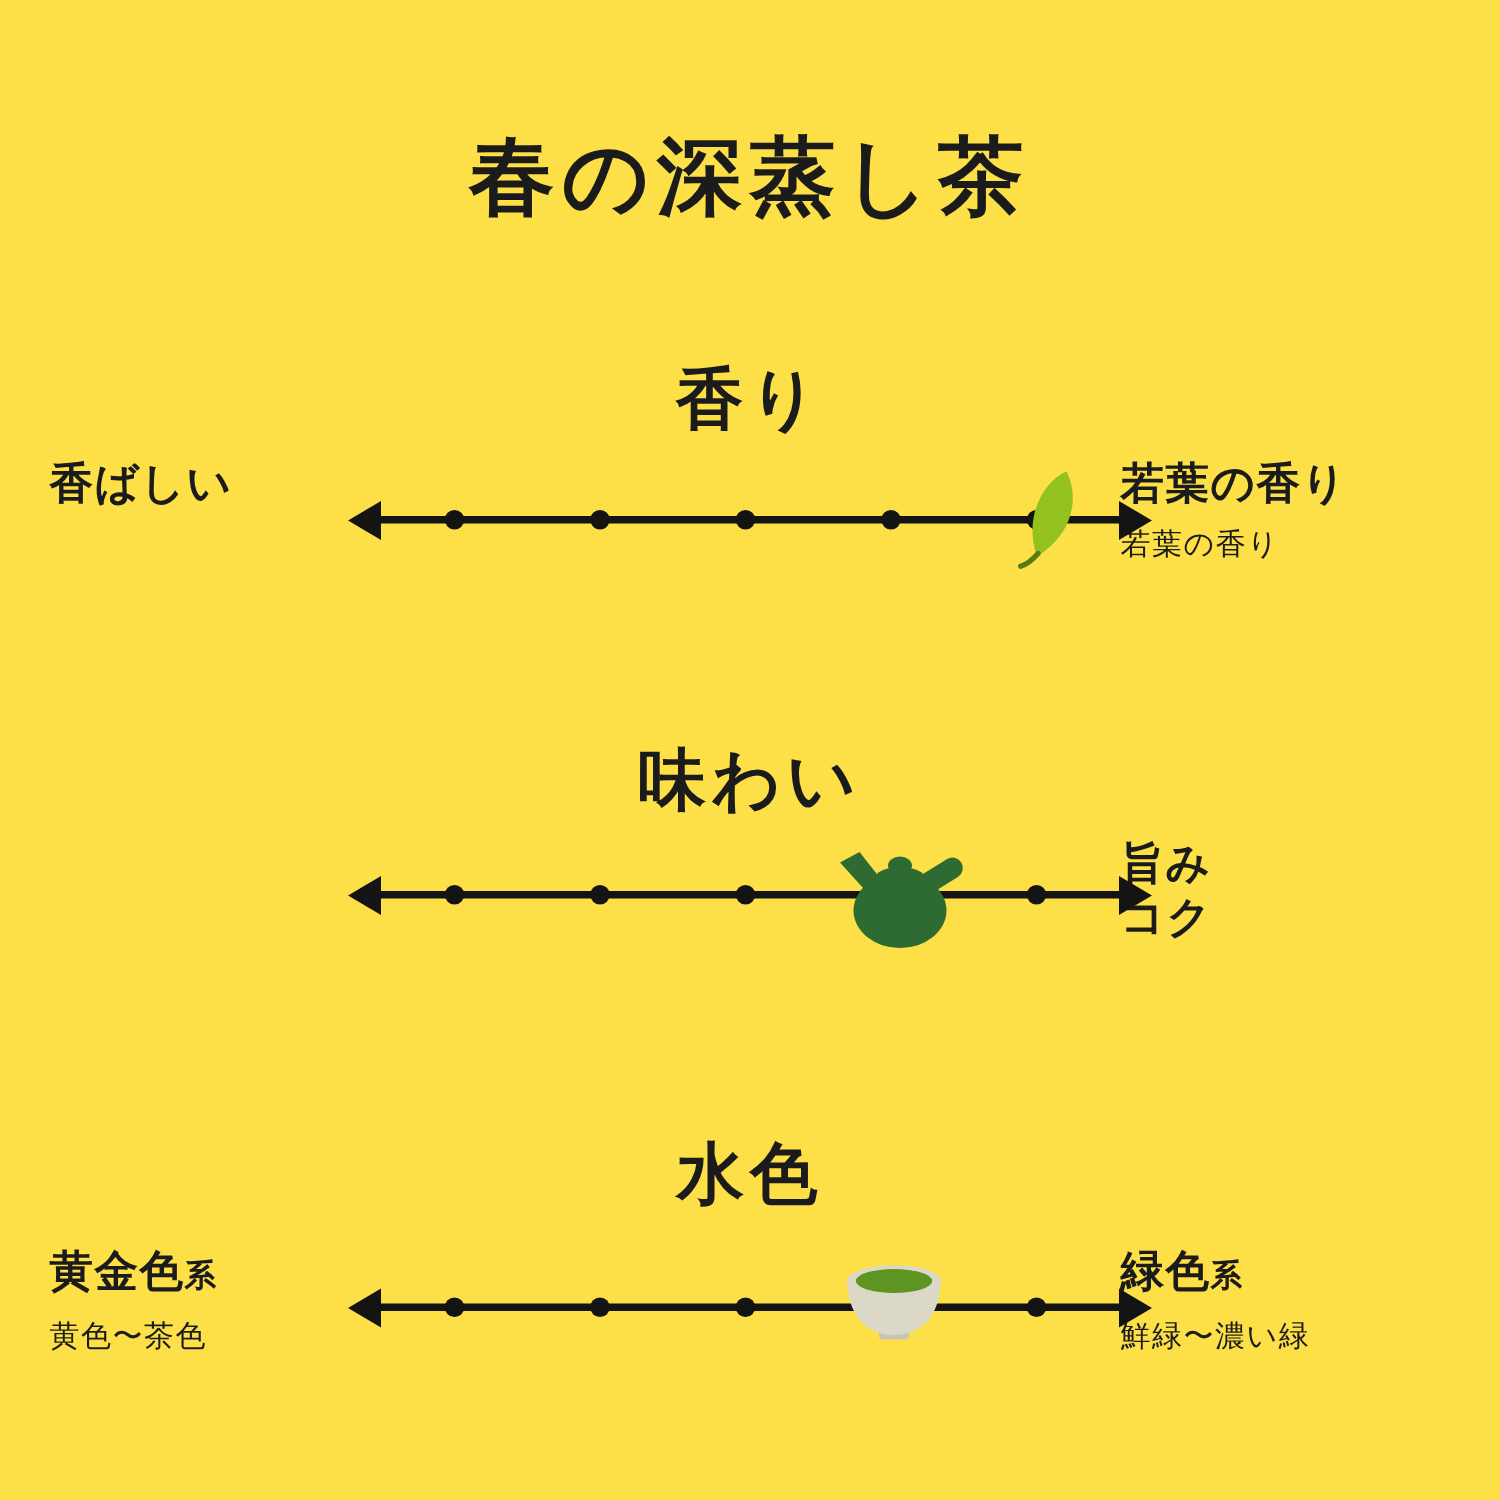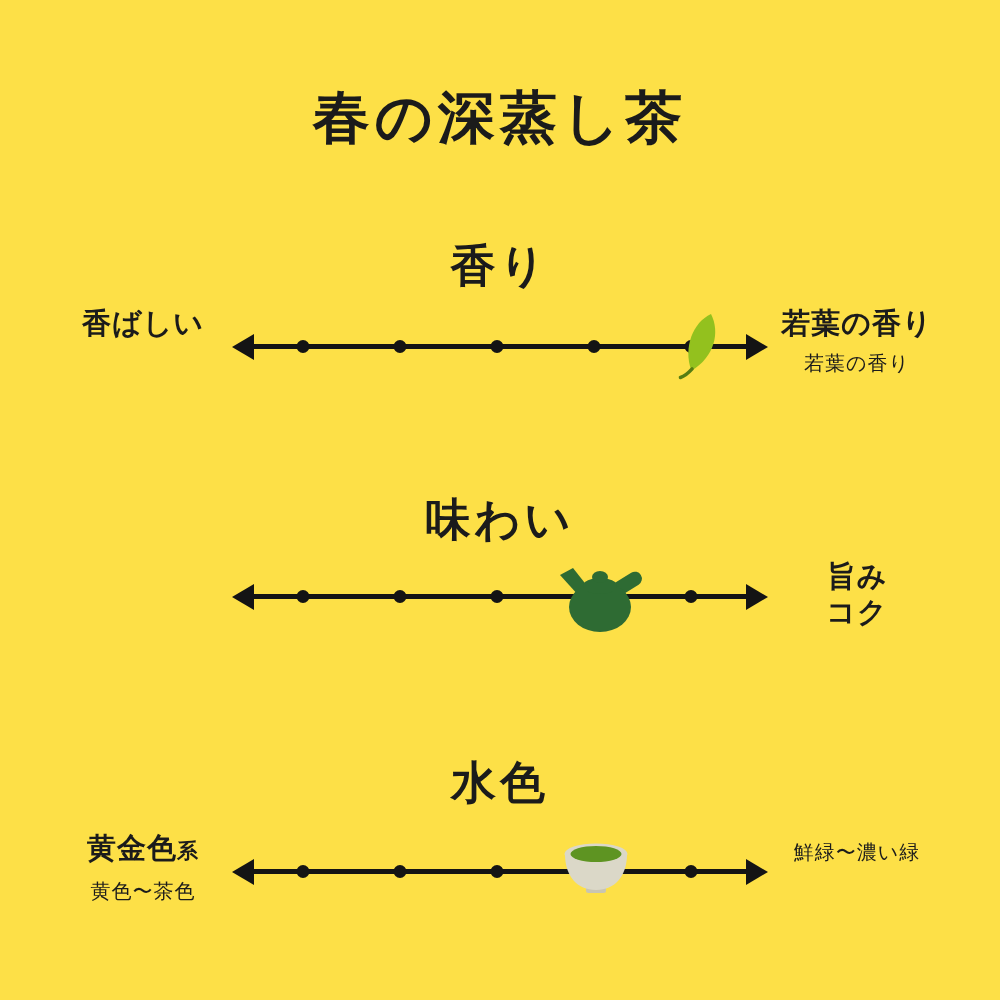--- a/index.html
+++ b/index.html
@@ -17,21 +17,21 @@
         border-top:13px solid transparent;border-bottom:13px solid transparent;}
   .track::before{left:-22px;border-right:22px solid #141414;}
   .track::after{right:-22px;border-left:22px solid #141414;}
 
   .dot{position:absolute;top:-4px;width:13px;height:13px;border-radius:50%;
         background:#141414;transform:translateX(-50%);}
 
   .marker{position:absolute;top:2.5px;transform:translate(-50%,-50%);line-height:0;}
   .marker svg{display:block;}
 
-  .label-block{position:absolute;width:220px;text-align:center;}
+  .label-block{position:absolute;width:220px;}
   .label-left{left:33px;}
   .label-right{left:747px;}
   .lbl{font-size:29px;font-weight:600;line-height:36px;letter-spacing:1px;}
   .sub{font-size:20px;font-weight:500;line-height:26px;margin-top:9px;letter-spacing:1px;}
   .suffix{font-size:21px;}
 </style>
 </head>
 <body>
 
 <div class="page">
@@ -98,20 +98,21 @@
 
   <section>
     <h2 class="scale-title" style="top:753px">水色</h2>
 
     <div class="label-block label-left" style="top:830px">
       <div class="lbl"><span>黄金色</span><span class="suffix">系</span></div>
       <div class="sub">黄色〜茶色</div>
     </div>
 
     <div class="label-block label-right" style="top:830px">
+      <div class="lbl"><span>緑色</span><span class="suffix">系</span></div>
       <div class="sub">鮮緑〜濃い緑</div>
     </div>
 
     <div class="track" style="top:869px">
       <span class="dot" style="left:10%"></span>
       <span class="dot" style="left:29.7%"></span>
       <span class="dot" style="left:49.4%"></span>
       <span class="dot" style="left:69.1%"></span>
       <span class="dot" style="left:88.8%"></span>
       <span class="marker" style="margin-top: -4px; left: 69.5%;">

